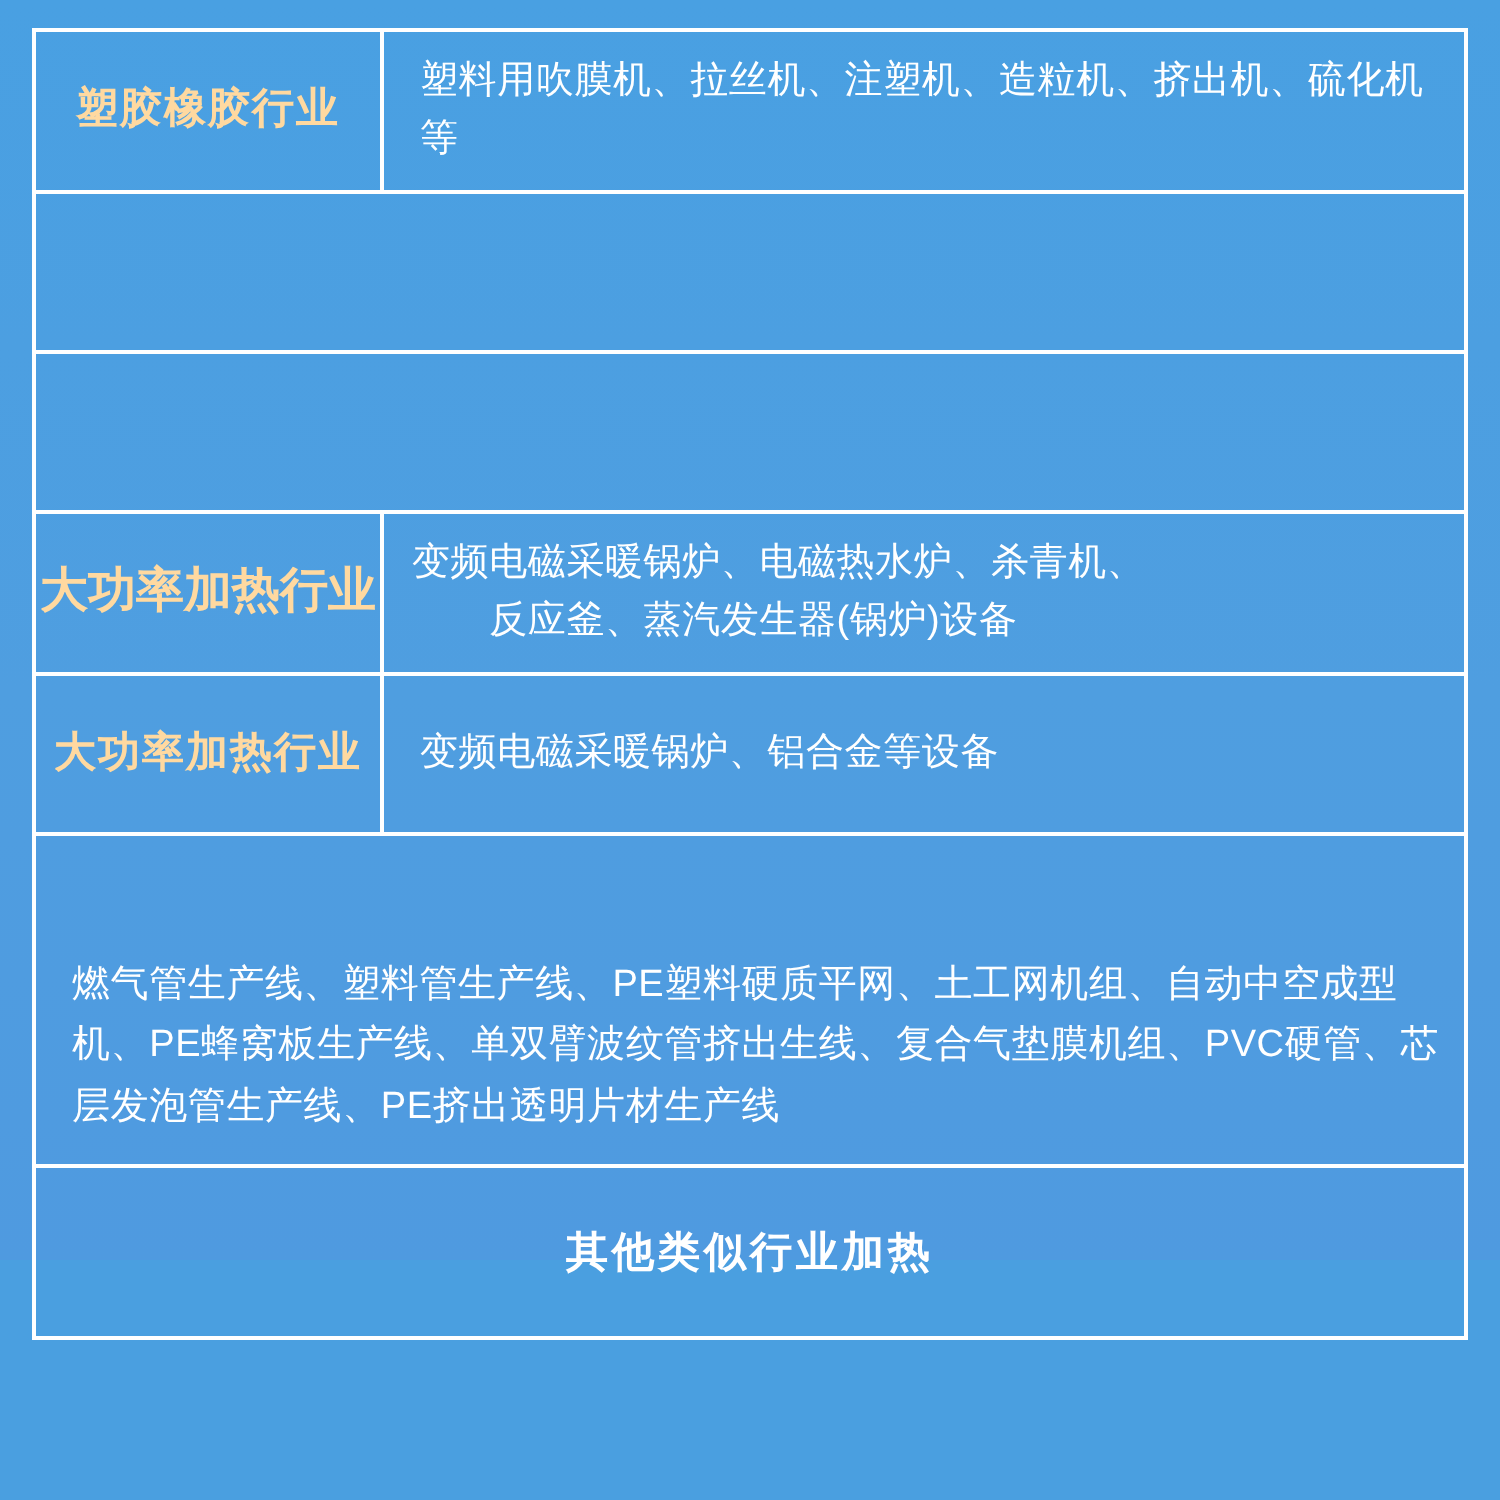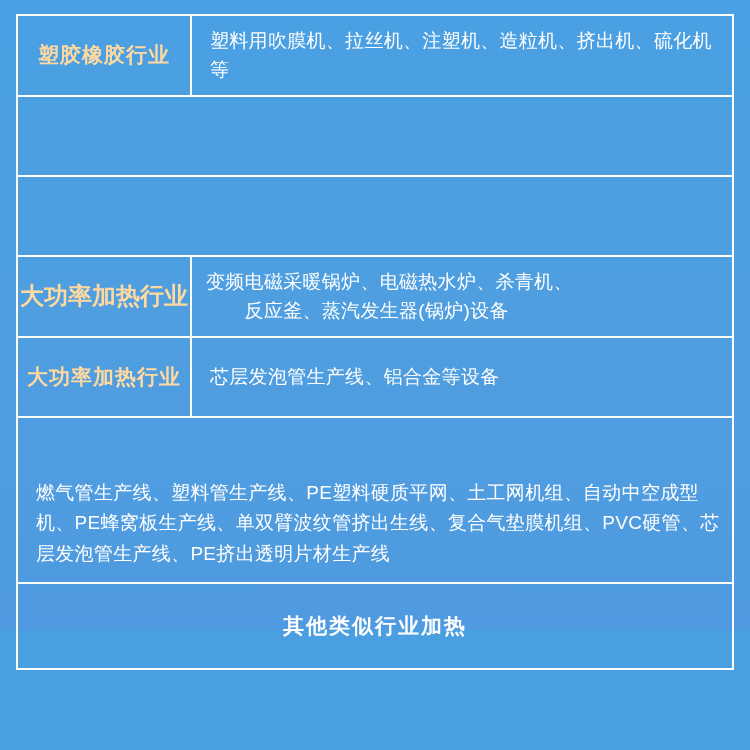--- a/index.html
+++ b/index.html
@@ -119,21 +119,21 @@
         <div class="desc-text">变频电磁采暖锅炉、电磁热水炉、杀青机、
 　　反应釜、蒸汽发生器(锅炉)设备</div>
       </div>
     </div>
 
     <div class="row r5">
       <div class="cat-cell">
         <div class="cat-label">大功率加热行业</div>
       </div>
       <div class="desc-cell">
-        <div class="desc-text">芯层发泡管生产线、铝合金等设备</div>
+        <div class="desc-text">变频电磁采暖锅炉、铝合金等设备</div>
       </div>
     </div>
 
     <div class="row r6">
       <div class="desc-cell">
         <div class="desc-text">燃气管生产线、塑料管生产线、PE塑料硬质平网、土工网机组、自动中空成型机、PE蜂窝板生产线、单双臂波纹管挤出生线、复合气垫膜机组、PVC硬管、芯层发泡管生产线、PE挤出透明片材生产线</div>
       </div>
     </div>
 
     <div class="footer-row">

